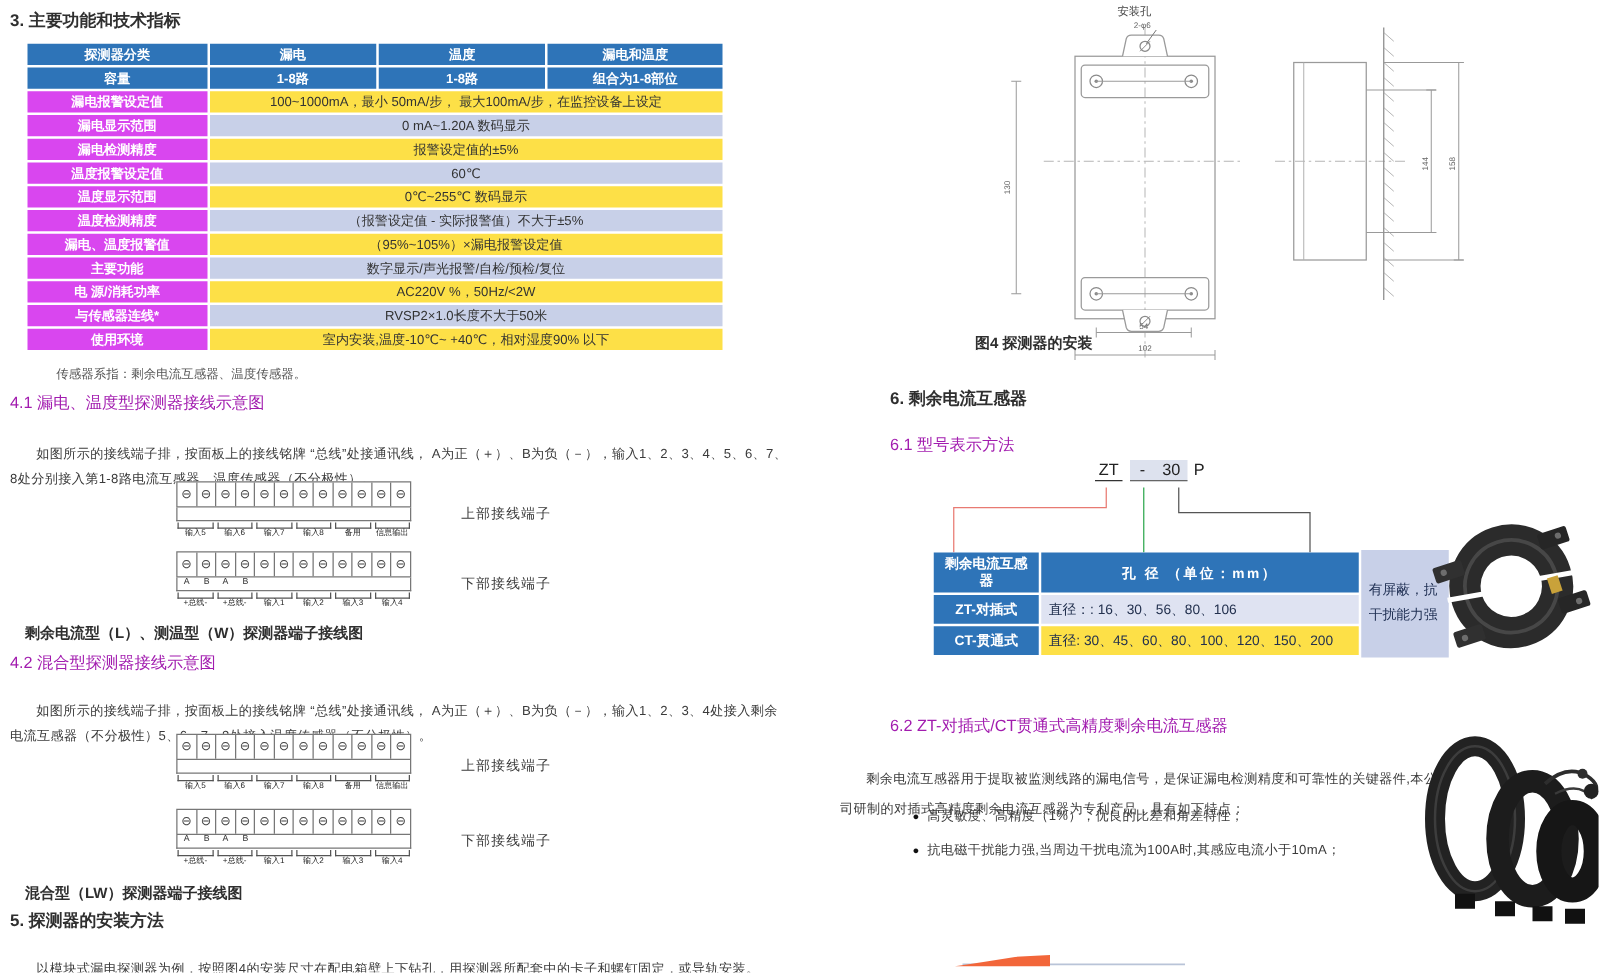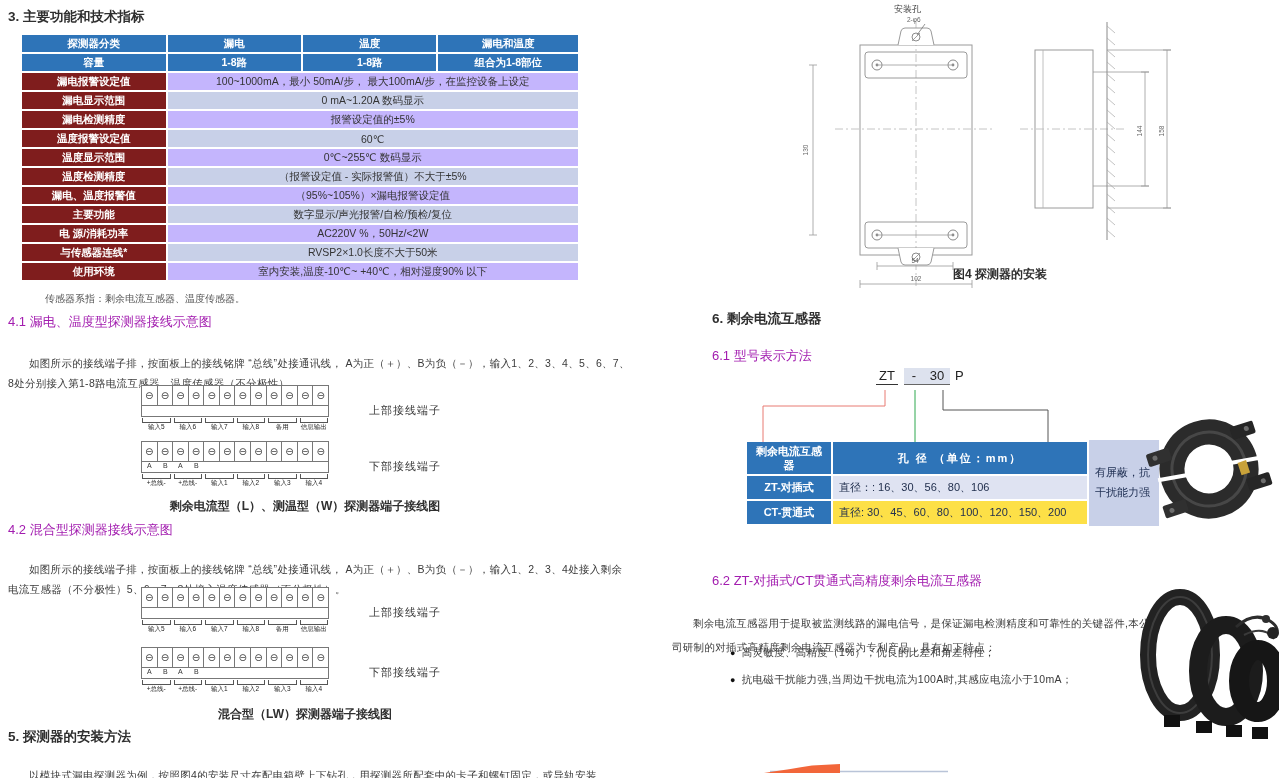--- a/index.html
+++ b/index.html
@@ -7,28 +7,28 @@
     width:1279px;height:778px;position:relative;overflow:hidden;
     background:#ffffff;
     font-family:"Liberation Sans","DejaVu Sans",sans-serif;
     color:#333;
   }
   .abs{position:absolute;}
   .h1{font-size:13.5px;font-weight:bold;color:#2f2f2f;}
   .h2{font-size:13px;font-weight:normal;color:#a21caf;}
   .para{font-size:10.5px;line-height:1.9;color:#3a3a3a;text-indent:2em;letter-spacing:.3px;margin-top:20px;}
   .note{font-size:10px;color:#555;}
-  .caption{font-size:12px;font-weight:bold;text-align:center;color:#2f2f2f;}
+  .caption{font-size:12px;font-weight:bold;color:#2f2f2f;}
 
   
   table.spec{border-collapse:separate;border-spacing:2px;width:560px;table-layout:fixed;}
   table.spec td{height:17px;padding:0 20px;font-size:10.5px;text-align:center;vertical-align:middle;overflow:hidden;white-space:nowrap;}
   td.hd{background:#2e74b8;color:#fff;font-weight:bold;}
-  td.lbl{background:#7f1d1d;color:#fff;font-weight:bold;}
-  td.val-l{background:#c4b5fd;color:#333;}
+  td.lbl{background:#d946ef;color:#fff;font-weight:bold;}
+  td.val-l{background:#fde047;color:#333;}
   td.val-d{background:#c8d0e8;color:#333;}
 
   
   .tb{position:absolute;width:188px;}
   .tstrip{display:flex;border:1px solid #777;background:#fff;}
   .tcell{flex:1;height:19px;border-right:1px solid #777;display:flex;align-items:center;justify-content:center;font-size:10px;color:#444;}
   .tcell:last-child{border-right:none;}
   .tbar{height:10px;border:1px solid #777;border-top:none;position:relative;}
   .busletter{position:absolute;top:0px;font-size:7px;color:#333;line-height:1;}
   .tbrackets{display:flex;gap:3px;margin-top:1px;padding:0 1px;}

